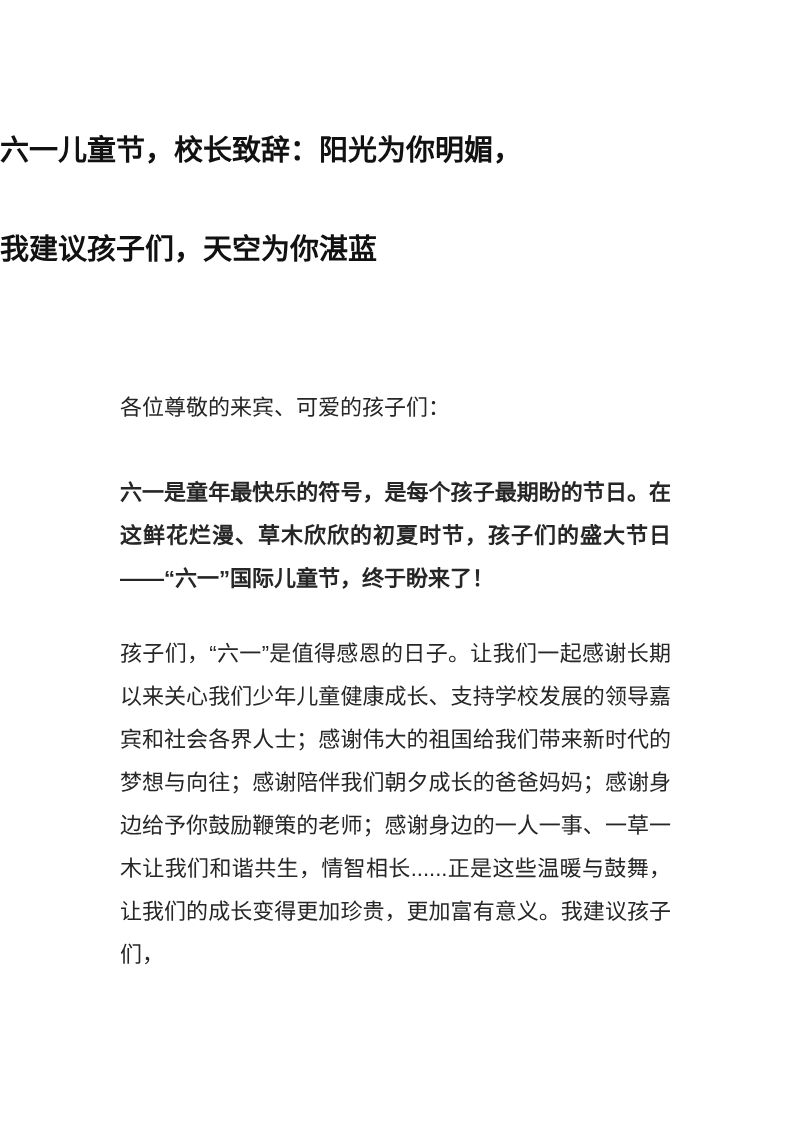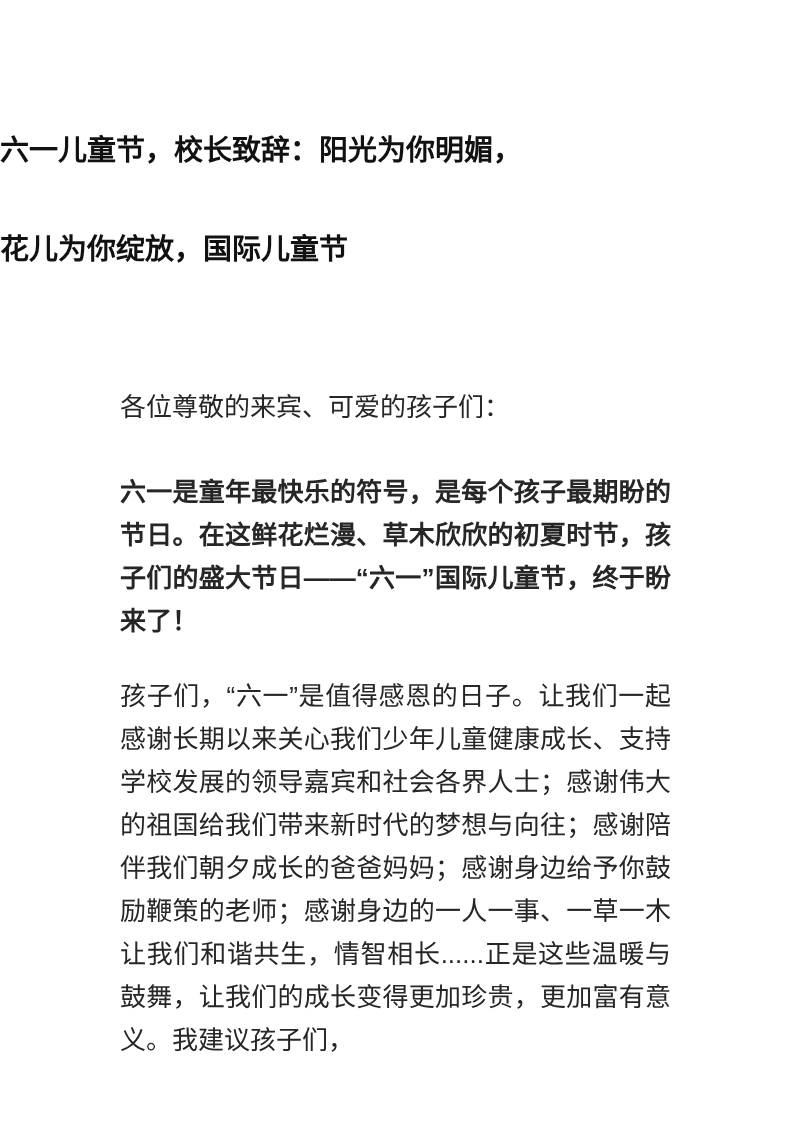--- a/index.html
+++ b/index.html
@@ -28,21 +28,21 @@
     line-height: 99px;
     color: #111111;
     letter-spacing: 0;
   }
   .doc-body {
     width: 551px;
     margin: 87px 0 0 120px;
   }
   .doc-body p {
     margin: 0 0 42px 0;
-    font-size: 26px;
+    font-size: 22px;
     line-height: 43px;
     color: #262626;
     text-align: justify;
     text-justify: inter-ideograph;
     word-break: break-all;
   }
   .doc-body p.tight {
     margin-bottom: 32px;
     font-weight: bold;
   }
@@ -50,21 +50,21 @@
     margin-bottom: 0;
   }
 </style>
 </head>
 <body>
 
 <div class="page">
 
   <div class="doc-title">
     <div>六一儿童节，校长致辞：阳光为你明媚，</div>
-    <div>花儿为你绽放，国际儿童节</div>
+    <div>我建议孩子们，天空为你湛蓝</div>
   </div>
 
   <div class="doc-body">
     <p>各位尊敬的来宾、可爱的孩子们：</p>
     <p class="tight">六一是童年最快乐的符号，是每个孩子最期盼的节日。在这鲜花烂漫、草木欣欣的初夏时节，孩子们的盛大节日——“六一”国际儿童节，终于盼来了！</p>
     <p>孩子们，“六一”是值得感恩的日子。让我们一起感谢长期以来关心我们少年儿童健康成长、支持学校发展的领导嘉宾和社会各界人士；感谢伟大的祖国给我们带来新时代的梦想与向往；感谢陪伴我们朝夕成长的爸爸妈妈；感谢身边给予你鼓励鞭策的老师；感谢身边的一人一事、一草一木让我们和谐共生，情智相长......正是这些温暖与鼓舞，让我们的成长变得更加珍贵，更加富有意义。我建议孩子们，</p>
   </div>
 
 </div>
 

